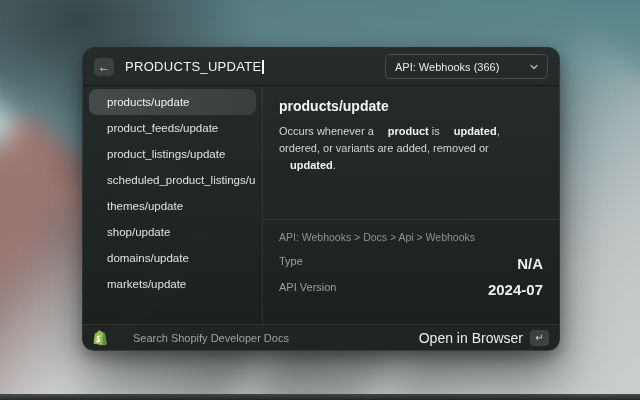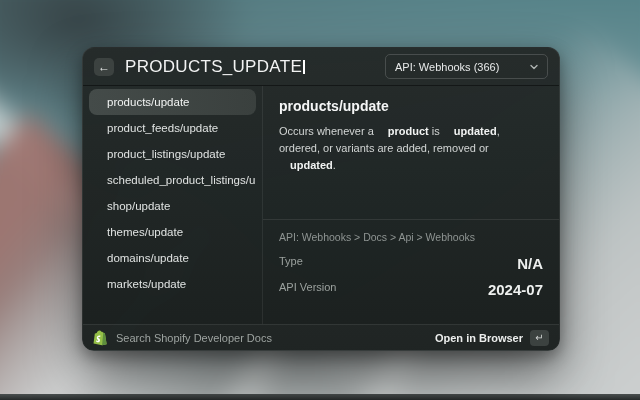--- a/index.html
+++ b/index.html
@@ -36,21 +36,21 @@
     background:linear-gradient(180deg, rgba(37,43,42,0.985) 0%, rgba(30,36,35,0.985) 50%, rgba(24,29,28,0.985) 100%);
     box-shadow:0 24px 50px rgba(0,0,0,0.5), 0 6px 16px rgba(0,0,0,0.35);
     display:flex; flex-direction:column; overflow:hidden; }
 
   
   .header { height:38px; flex:none; display:flex; align-items:center; gap:11px;
     padding:0 11px; border-bottom:1px solid rgba(0,0,0,0.45); }
   .back-btn { width:20px; height:18px; flex:none; border-radius:5px; background:#3c4240;
     display:flex; align-items:center; justify-content:center; color:#e9ebea; font-size:12px; line-height:1; cursor:default; }
   .search-field { flex:1; display:flex; align-items:center; min-width:0; }
-  .search-text { font-size:17px; letter-spacing:0.3px; color:#f2f3f3; white-space:nowrap; }
+  .search-text { font-size:13px; letter-spacing:0.3px; color:#f2f3f3; white-space:nowrap; }
   .caret { width:1.5px; height:14px; background:#ffffff; margin-left:1px; }
   .dropdown { width:163px; height:25px; flex:none; border:1px solid rgba(255,255,255,0.16); border-radius:5px;
     display:flex; align-items:center; justify-content:space-between; padding:0 9px; }
   .dropdown-label { font-size:11px; color:#e8eaea; white-space:nowrap; }
   .chevron svg { display:block; }
 
   
   .body { flex:1; display:flex; min-height:0; }
   .list { width:180px; flex:none; border-right:1px solid rgba(255,255,255,0.07); padding:3px 6px 0; }
   .item { height:26px; display:flex; align-items:center; padding:0 18px; border-radius:8px;
@@ -62,26 +62,26 @@
   .detail-title { font-size:14px; font-weight:700; color:#f5f6f6; margin-bottom:9px; }
   .detail-desc { font-size:11px; line-height:17px; color:#d2d5d4; }
   .detail-desc b { color:#f1f3f2; font-weight:700;margin-left:11px; }
   .detail-meta { flex:1; border-top:1px solid rgba(255,255,255,0.09); padding:6px 16px 0; }
   .breadcrumb { font-size:10.5px; color:#8e9492; margin:5px 0 7px; white-space:nowrap; }
   .meta-row { display:flex; justify-content:space-between; align-items:flex-start; padding:4.5px 0; }
   .meta-label { font-size:11px; color:#9ba19e; }
   .meta-value { font-size:15px; font-weight:700; color:#edefee; }
 
   
-  .footer { height:26px; flex:none; display:flex; align-items:center; gap:9px; padding:0 10px;
+  .footer { height:26px; flex:none; display:flex; align-items:center; gap:26px; padding:0 10px;
     border-top:1px solid rgba(255,255,255,0.08); background:rgba(255,255,255,0.025); }
   .shopify-icon svg { display:block; }
   .footer-source { font-size:11px; color:#9da3a0; flex:1; white-space:nowrap; }
   .open-browser { display:flex; align-items:center; gap:7px; cursor:default; }
-  .open-label { font-size:11px; font-weight:700; color:#eceeed; white-space:nowrap; }
+  .open-label { font-size:14px; font-weight:400; color:#eceeed; white-space:nowrap; }
   .key-badge { width:19px; height:16px; border-radius:4px; background:#3c4240;
     display:flex; align-items:center; justify-content:center; font-size:10px; color:#d2d5d4; }
 </style>
 </head>
 <body>
 
 <div class="wallpaper">
   <div class="wp wp-base"></div>
   <div class="wp wp-teal-mid"></div>
   <div class="wp wp-dark-tl"></div>
@@ -122,24 +122,24 @@
       <div class="item">
           <span>product_feeds/update</span>
         </div>
       <div class="item">
           <span>product_listings/update</span>
         </div>
       <div class="item">
           <span>scheduled_product_listings/upd...</span>
         </div>
       <div class="item">
-          <span>shop/update</span>
+          <span>themes/update</span>
         </div>
       <div class="item">
-          <span>themes/update</span>
+          <span>shop/update</span>
         </div>
       <div class="item">
           <span>domains/update</span>
         </div>
       <div class="item">
           <span>markets/update</span>
         </div>
     </div>
 
     <div class="detail">

